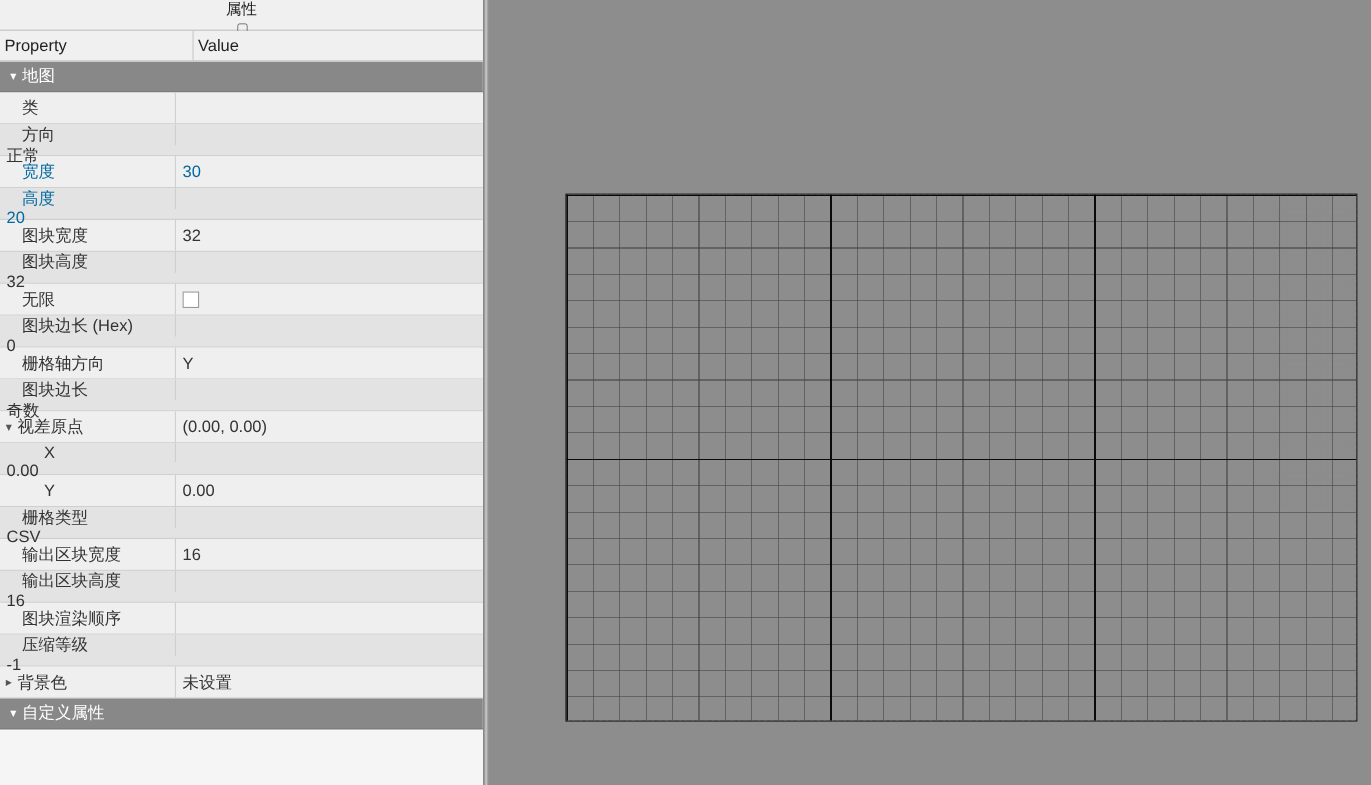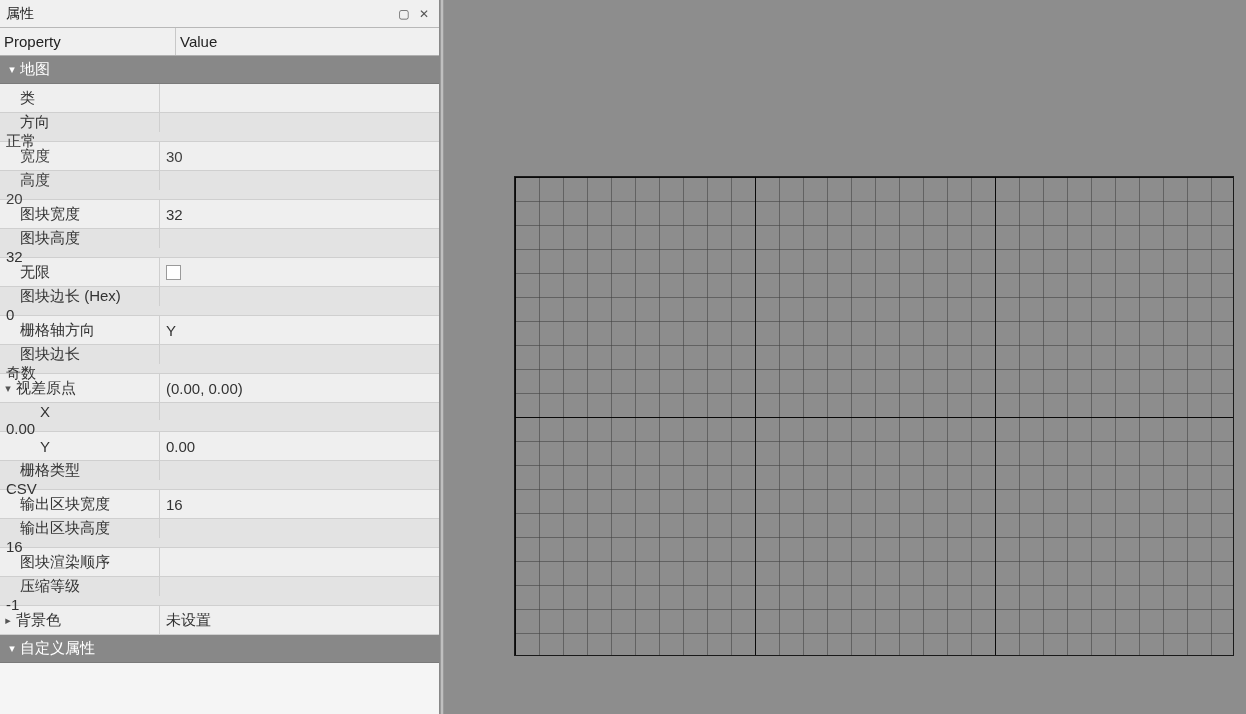--- a/index.html
+++ b/index.html
@@ -27,20 +27,21 @@
   }
   .panel-titlebar {
     height: 28px;
     background: #f0f0f0;
     border-bottom: 1px solid #b8b8b8;
     display: flex;
     align-items: center;
     padding: 0 6px;
     font-size: 14px;
     color: #222;
+    flex-direction: column;
   }
   .panel-titlebar .title { flex: 1; }
   .panel-titlebar .tb-icon {
     width: 18px;
     height: 18px;
     display: flex;
     align-items: center;
     justify-content: center;
     margin-left: 2px;
     color: #555;
@@ -112,21 +113,21 @@
   .row .label .indent2 { width: 40px; }
   .row .value {
     flex: 1;
     display: flex;
     align-items: center;
     padding: 0 6px;
     text-align: right;
   }
   .row.even  { background: #efefef; }
   .row.odd   { background: #e3e3e3; flex-direction: column; }
-  .row.disabled .label, .row.disabled .value { color: #404040; }
+  .row.disabled .label, .row.disabled .value { color: #0369a1; }
 
   .checkbox {
     width: 15px; height: 15px;
     border: 1px solid #9a9a9a;
     background: #ffffff;
   }
 
   
   .splitter {
     width: 4px;

